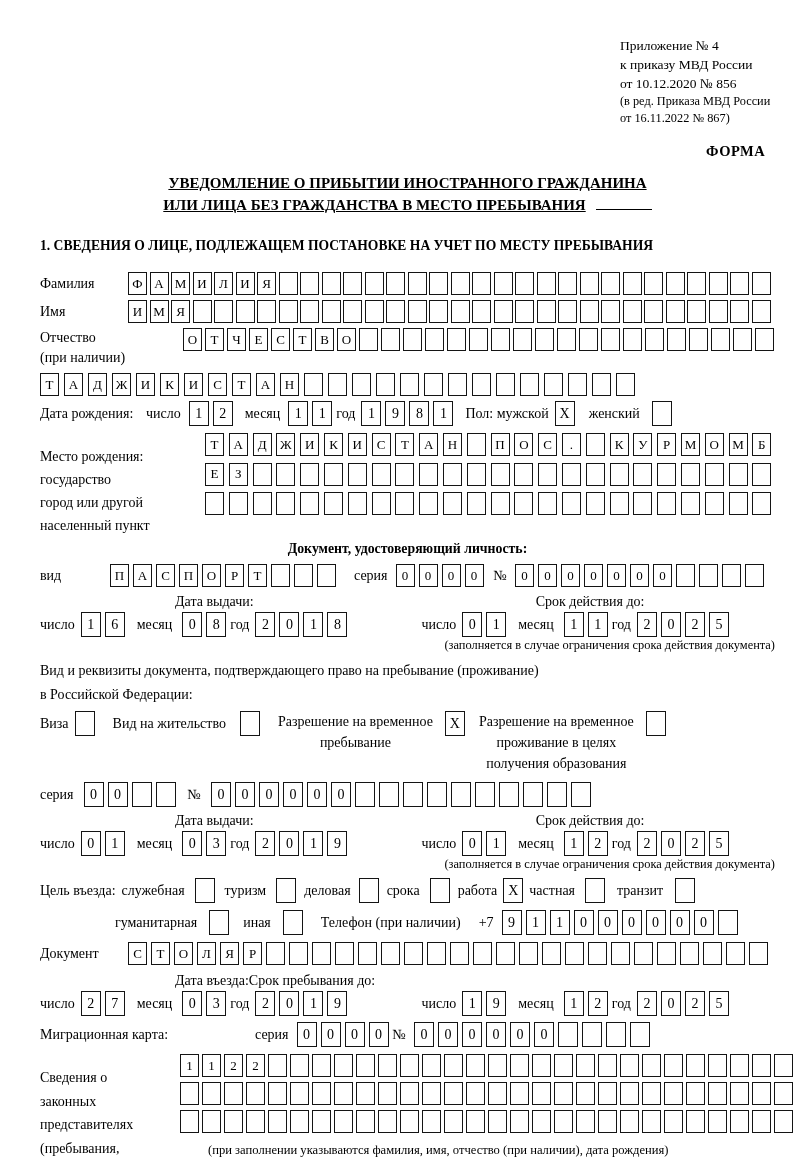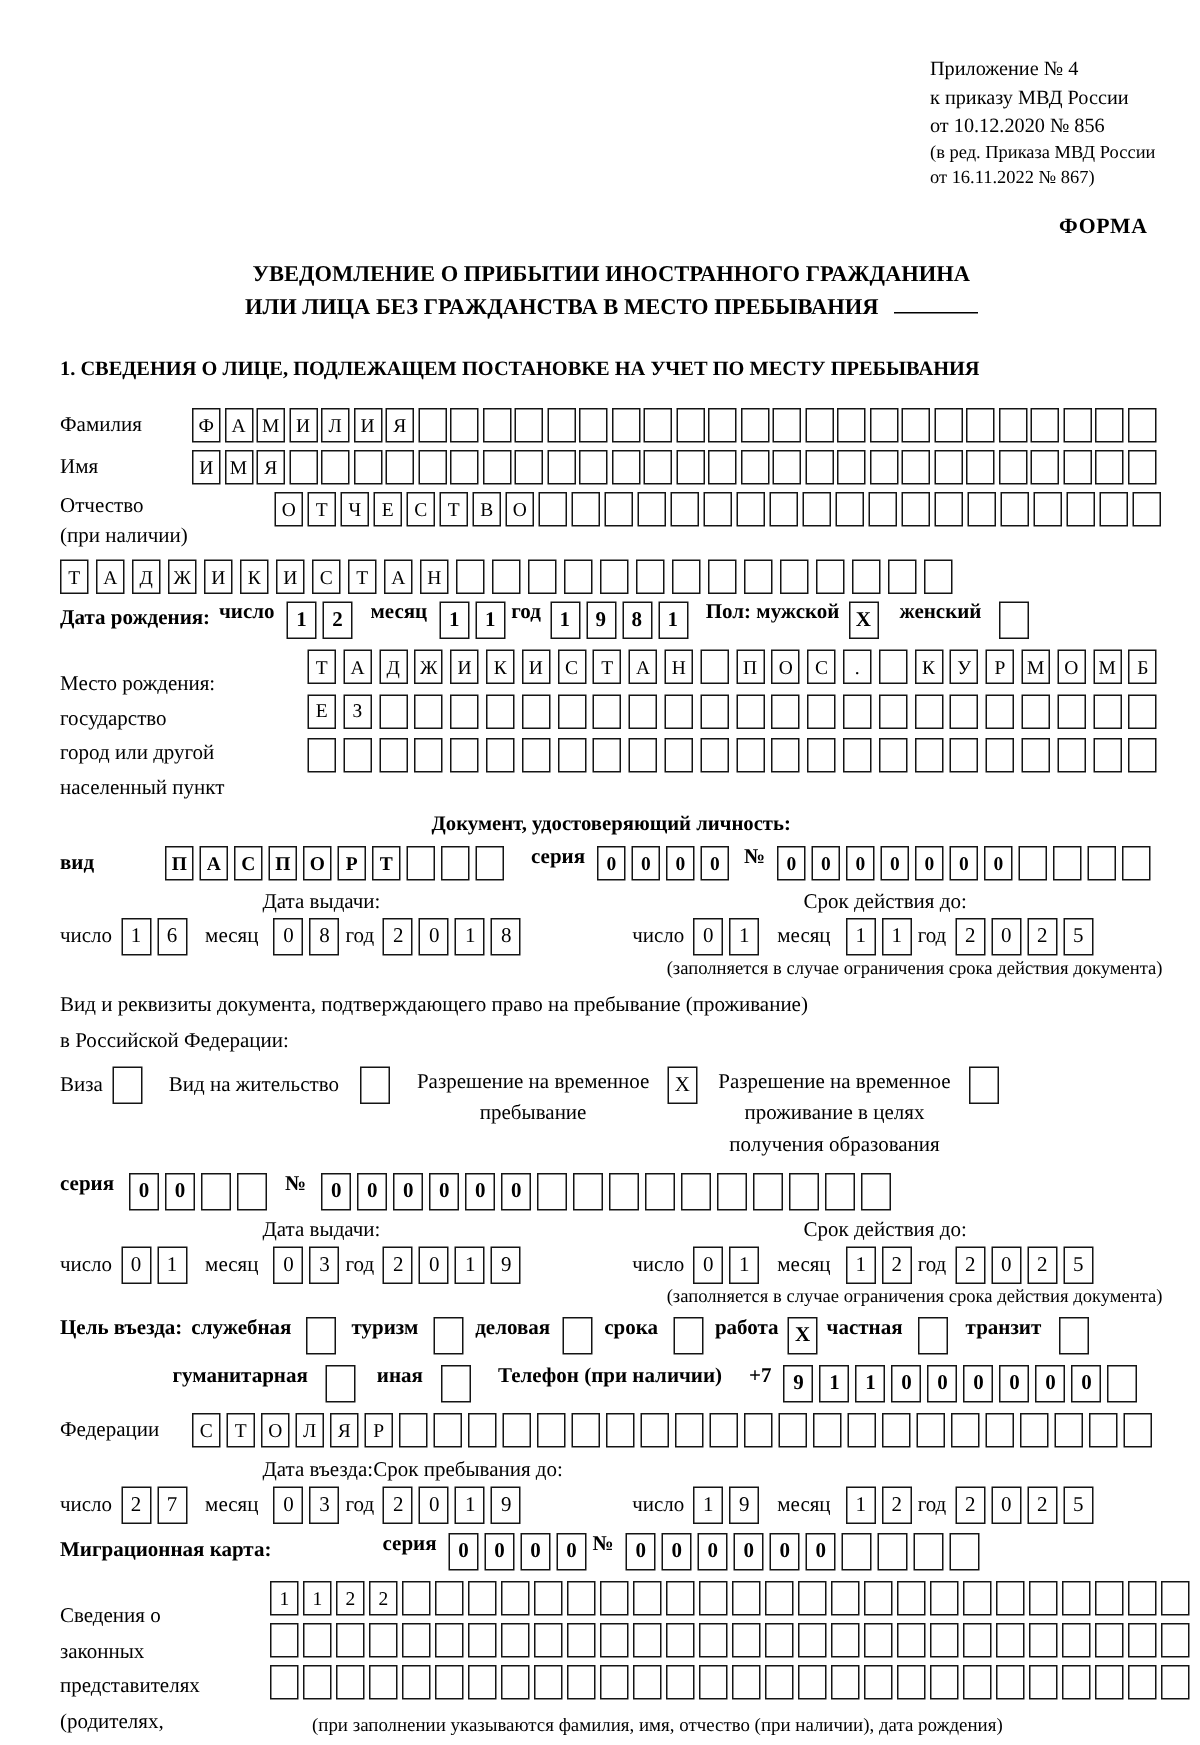--- a/index.html
+++ b/index.html
@@ -7,26 +7,26 @@
     width:800px;height:1163px;box-sizing:border-box;position:relative;
     background:#fff;color:#000;overflow:hidden;
     font-family:"Liberation Serif","DejaVu Serif",serif;font-size:14px;
     padding:36px 25px 10px 40px;
   }
   
   .hdr{margin-left:580px;font-size:13.5px;line-height:19px;}
   .hdr .small{font-size:12.3px;line-height:17px;}
   .forma{font-weight:bold;font-size:14.5px;margin-top:16px;margin-left:666px;letter-spacing:.5px;}
   
-  .title{text-align:center;font-weight:bold;font-size:15px;line-height:22px;margin-top:12px;}
+  .title{text-align:center;font-weight:bold;font-size:15px;line-height:22px;margin-top:12px;text-decoration:underline;}
   .blank{display:inline-block;width:56px;border-bottom:1.6px solid #000;height:13px;margin-left:10px;}
   .sect{font-weight:bold;font-size:13.6px;margin-top:22px;margin-bottom:18px;}
   
   .row{display:flex;align-items:flex-start;margin-bottom:5px;}
-  .ai-c{font-weight:bold;}
+  .ai-c{align-items:center;}
   .lbl{flex:none;line-height:23px;}
   .lbl2{flex:none;line-height:20px;}
   .w88{width:88px;} .w143{width:143px;} .w135{width:135px;}
   .ml6{margin-left:6px;} .ml8{margin-left:8px;} .ml10{margin-left:10px;}
   .ml12{margin-left:12px;} .ml14{margin-left:14px;} .ml18{margin-left:18px;}
   
   .boxes{display:flex;flex:none;}
   .box{
     flex:none;width:19px;height:23px;box-sizing:border-box;border:1.7px solid #141414;
     display:flex;align-items:center;justify-content:center;
@@ -556,21 +556,21 @@
         <span class="box">0</span>
         <span class="box">0</span>
         <span class="box">0</span>
         <span class="box">0</span>
         <span class="box">0</span>
         <span class="box"></span>
       </div>
   </div>
 
   <div class="row" style="margin-bottom:8px;">
-    <span class="lbl w88">Федерации</span>
+    <span class="lbl w88">Документ</span>
     <div class="boxes" style="--g:4px">
         <span class="box">С</span>
         <span class="box">Т</span>
         <span class="box">О</span>
         <span class="box">Л</span>
         <span class="box">Я</span>
         <span class="box">Р</span>
         <span class="box"></span>
         <span class="box"></span>
         <span class="box"></span>
@@ -659,21 +659,21 @@
         <span class="box"></span>
         <span class="box"></span>
       </div>
   </div>
 
   <div class="row" style="margin-bottom:0;">
     <div class="lblcol" style="width:140px;line-height:23.5px">
       <div>Сведения о</div>
       <div>законных</div>
       <div>представителях</div>
-      <div>(родителях,</div>
+      <div>(пребывания,</div>
       <div>усыновителях,</div>
 
     </div>
     <div class="repscol">
       <div class="boxes" style="--g:3px">
           <span class="box">1</span>
           <span class="box">1</span>
           <span class="box">2</span>
           <span class="box">2</span>
           <span class="box"></span>

